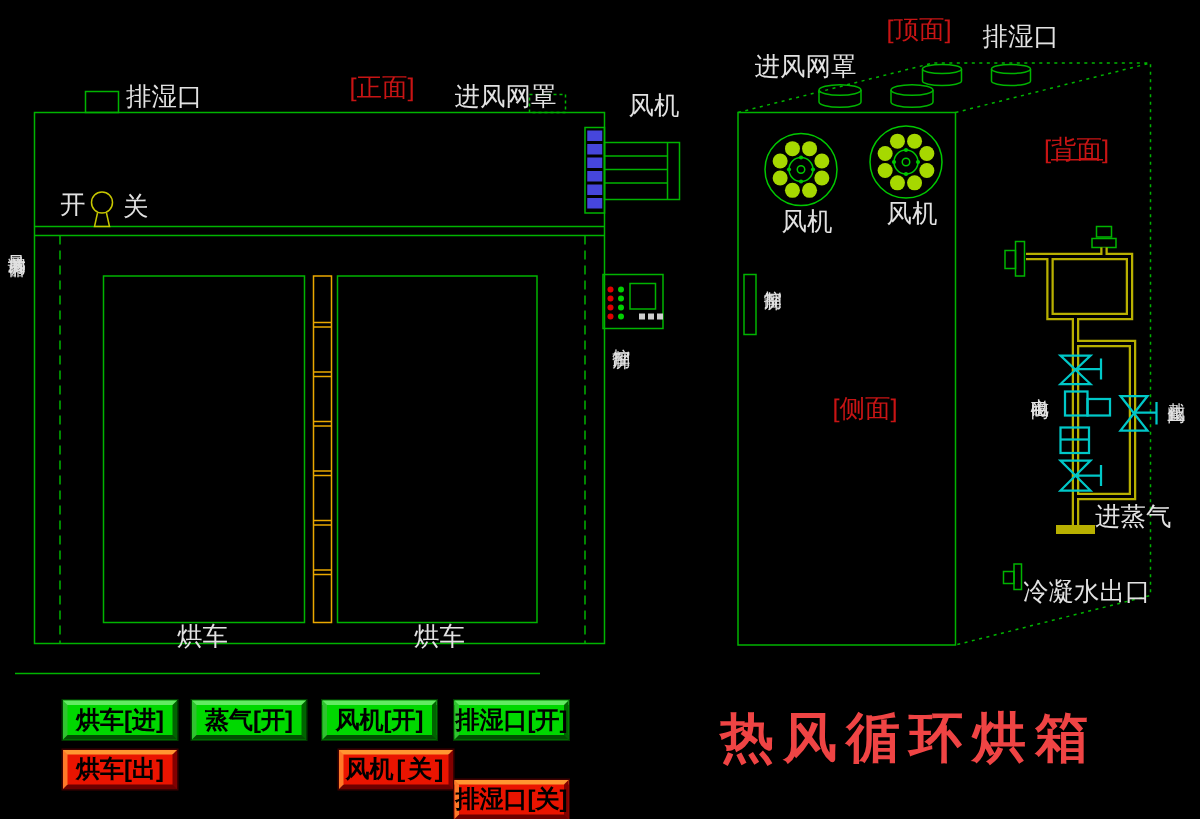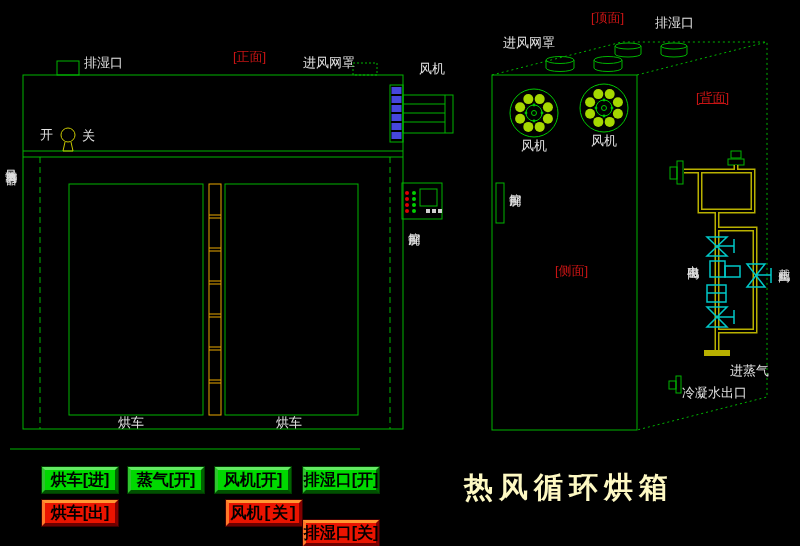--- a/index.html
+++ b/index.html
@@ -1,24 +1,24 @@
 <!DOCTYPE html>
 <html><head>
 <meta charset="utf-8">
 <style>
   html,body{margin:0;padding:0;background:#000;}
   .canvas{position:relative;width:800px;height:546px;background:#000;overflow:hidden;
           font-family:"Liberation Sans","DejaVu Sans",sans-serif;}
   svg{position:absolute;left:0;top:0;}
-  .lbl{position:absolute;color:#e2e2e2;font-size:13px;line-height:1.1;white-space:nowrap;}
+  .lbl{position:absolute;color:#e2e2e2;font-size:17px;line-height:1.1;white-space:nowrap;}
   .lbl.red{color:#c81414;}
   .lbl.vert{writing-mode:vertical-rl;text-orientation:upright;letter-spacing:1px;font-size:12px;}
-  .title{position:absolute;left:464px;top:468px;color:#fef9c3;
+  .title{position:absolute;left:480px;top:468px;color:#ef4444;
          font-family:"Liberation Serif","DejaVu Serif",serif;
-         font-size:29px;font-weight:600;letter-spacing:6px;white-space:nowrap;}
+         font-size:36px;font-weight:600;letter-spacing:6px;white-space:nowrap;}
   .btn{position:absolute;height:20px;width:70px;display:flex;align-items:center;justify-content:center;
        color:#000;font-size:16px;font-weight:bold;white-space:nowrap;}
   .btn.on{background:#00d800;border:3px solid;border-color:#63ea63 #006400 #005000 #2fc42f;
           box-shadow:0 0 0 1px #003c00;}
   .btn.off{background:#ea1400;border:3px solid;border-color:#ff9632 #820000 #6e0000 #ff7828;
            box-shadow:0 0 0 1px #3c0000;}
 </style>
 </head>
 <body>
 
@@ -192,21 +192,21 @@
   <div class="lbl red" style="left:591px;top:11px;">[顶面]</div>
   <div class="lbl" style="left:655px;top:16px;">排湿口</div>
   <div class="lbl" style="left:503px;top:36px;">进风网罩</div>
   <div class="lbl red" style="left:696px;top:91px;text-decoration:underline;">[背面]</div>
   <div class="lbl red" style="left:555px;top:264px;">[侧面]</div>
   <div class="lbl" style="left:521px;top:139px;">风机</div>
   <div class="lbl" style="left:591px;top:134px;">风机</div>
   <div class="lbl vert" style="left:508px;top:184px;">控制屏</div>
   <div class="lbl vert" style="left:686px;top:256px;">电磁阀</div>
   <div class="lbl vert" style="left:777px;top:259px;">截止阀</div>
-  <div class="lbl" style="left:730px;top:364px;">进蒸气</div>
+  <div class="lbl" style="left:730px;top:336px;">进蒸气</div>
   <div class="lbl" style="left:682px;top:386px;">冷凝水出口</div>
 
   <div class="btn on" style="left:42px;top:467px;">烘车[进]</div>
   <div class="btn on" style="left:128px;top:467px;">蒸气[开]</div>
   <div class="btn on" style="left:215px;top:467px;">风机[开]</div>
   <div class="btn on" style="left:303px;top:467px;">排湿口[开]</div>
   <div class="btn off" style="left:42px;top:500px;">烘车[出]</div>
   <div class="btn off" style="left:226px;top:500px;font-family:Liberation Mono, monospace;">风机[关]</div>
   <div class="btn off" style="left:303px;top:500px;margin-top:20px;">排湿口[关]</div>
 

